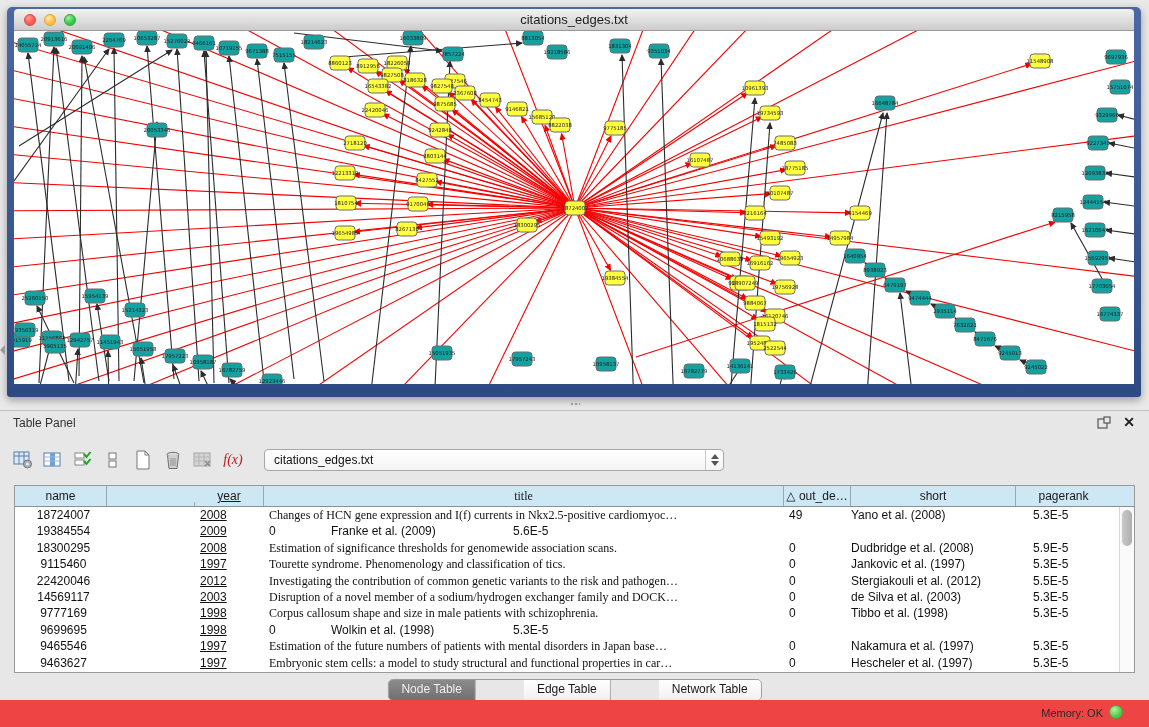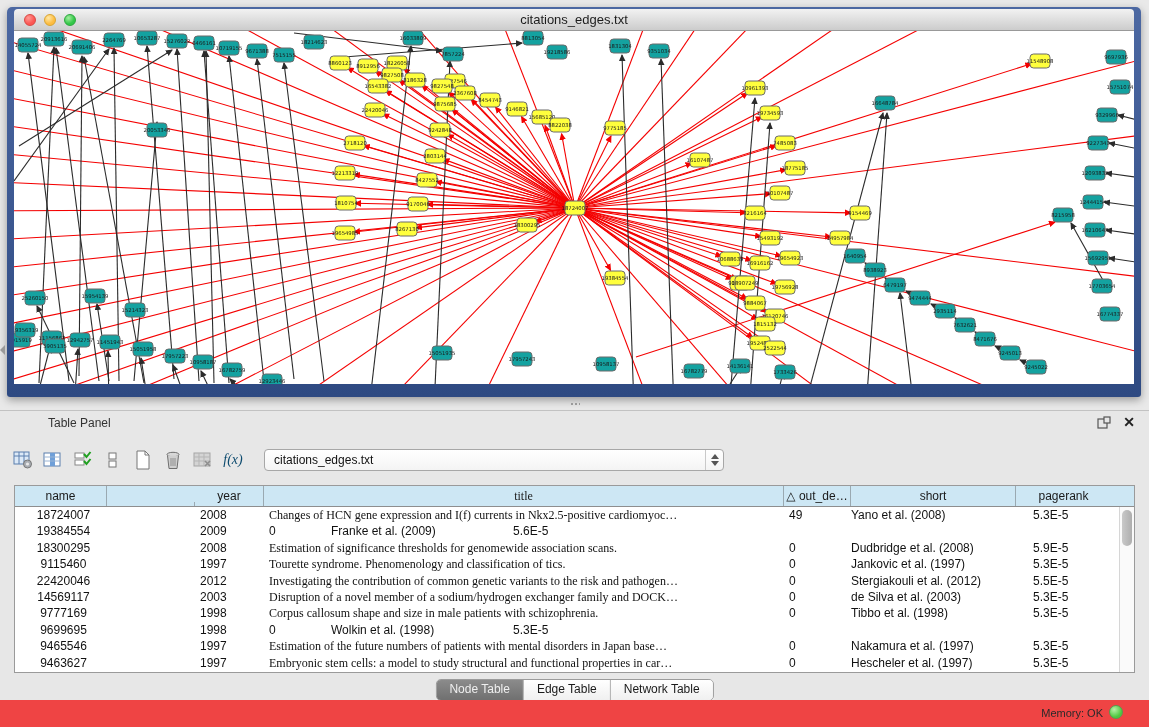--- a/index.html
+++ b/index.html
@@ -24,54 +24,54 @@
   
   #divider { position:absolute; left:0; top:397px; width:1149px; height:13px; }
   #divider-grip { position:absolute; left:570px; top:5px; width:10px; height:4px;
     background:radial-gradient(circle,#9a9a9a 1px,transparent 1.5px); background-size:4px 4px; }
   #left-panel-handle { position:absolute; left:0px; top:345px; width:0; height:0;
     border-top:5px solid transparent; border-bottom:5px solid transparent; border-right:5px solid #9a9a9a; }
 
   
   #table-panel { position:absolute; left:0; top:410px; width:1149px; height:290px;
     background:#e7e7e7; border-top:1px solid #c2c2c2; }
-  #panel-header { height:24px; position:relative;margin-left:35px; }
+  #panel-header { height:24px; position:relative; }
   #panel-title { position:absolute; left:13px; top:5px; font-size:12px; color:#333; }
   #panel-float { position:absolute; right:38px; top:5px; width:14px; height:14px; }
   #panel-close { position:absolute; right:14px; top:3px; font-size:14px; font-weight:bold; color:#222; }
 
   #toolbar { position:absolute; left:8px; top:32px; height:34px; display:flex; align-items:center; }
   .tool-btn { width:30px; height:28px; display:flex; align-items:center; justify-content:center; }
-  .fx-label { font-family:"Liberation Serif", serif; font-style:italic; font-size:14px; color:#0c4a6e; }
+  .fx-label { font-family:"Liberation Serif", serif; font-style:italic; font-size:14px; color:#b91c1c; }
   #network-select { margin-left:16px; width:460px; height:22px; background:linear-gradient(#ffffff,#f4f4f4);
     border:1px solid #a7a7a7; border-radius:4px; position:relative; display:flex; align-items:center; }
   #network-select-value { padding-left:9px; font-size:12px; color:#111; flex:1; }
   #select-arrows { width:18px; height:100%; border-left:1px solid #c9c9c9; position:relative; }
   #select-arrows::before { content:""; position:absolute; left:5px; top:4px;
     border-left:4px solid transparent; border-right:4px solid transparent; border-bottom:5px solid #555; }
   #select-arrows::after { content:""; position:absolute; left:5px; bottom:4px;
     border-left:4px solid transparent; border-right:4px solid transparent; border-top:5px solid #555; }
 
   #table-wrap { position:absolute; left:14px; top:74px; width:1121px; height:188px;
     background:#ffffff; border:1px solid #9a9a9a; }
   #table-header { display:flex; height:21px; background:#cde7f4; border-bottom:1px solid #8e8e8e; }
   .hc { font-size:12px; color:#1a1a1a; text-align:center; line-height:20px; border-right:1px solid #9aa9b1;
     overflow:hidden; white-space:nowrap; }
-  .c0{width:92px;text-align:center;} .c1{width:88px;margin-top:16px;} .c2{width:69px;} .c3{width:520px;font-family:Liberation Serif, serif;} .c4{width:67px;} .c5{width:165px;} .c6{width:95px; border-right:none;}
+  .c0{width:92px;text-align:center;} .c1{width:88px;margin-top:16px;} .c2{width:69px;text-decoration:underline;} .c3{width:520px;font-family:Liberation Serif, serif;} .c4{width:67px;} .c5{width:165px;} .c6{width:95px; border-right:none;}
   #table-body { position:absolute; left:0; top:21px; right:15px; bottom:0; overflow:hidden; }
   .tr { display:flex; height:16.4px; }
   .td { font-size:12px; color:#111; line-height:16px; white-space:nowrap; overflow:hidden; padding-left:5px; }
   .td.c5 { padding-left:0; }
   .td.c6 { padding-left:17px; }
   #vscroll { position:absolute; right:0; top:21px; width:15px; bottom:0; background:#fafafa; border-left:1px solid #d6d6d6; }
   #vscroll-thumb { position:absolute; left:2px; top:3px; width:10px; height:36px; background:linear-gradient(90deg,#c9c9c9,#aeaeae); border-radius:6px; }
 
   #tabs { position:absolute; left:50%; top:268px; transform:translateX(-50%); display:flex;
     border:1px solid #9b9b9b; border-radius:5px; overflow:hidden; height:22px;
-    box-shadow:0 1px 0 rgba(255,255,255,.7); }
+    box-shadow:0 1px 0 rgba(255,255,255,.7);gap:48px; }
   .tab { font-size:12px; line-height:19px; padding:0 13px; background:linear-gradient(#ffffff,#f0f0f0);
     color:#1a1a1a; border-right:1px solid #adadad; }
   .tab:last-child { border-right:none; }
   .tab.active { background:linear-gradient(#8b8b8b,#707070); color:#efefef; }
 
   
   #status-bar { position:absolute; left:0; top:700px; width:1149px; height:27px; background:#ef4444; }
   #memory-label { position:absolute; right:46px; top:7px; font-size:11px; color:#2a2a2a; }
   #memory-dot { position:absolute; right:26px; top:5px; width:14px; height:14px; border-radius:50%;
     background:radial-gradient(circle at 35% 30%,#b8f0a8,#4cc93f 65%); border:1px solid #5a9a50; }

